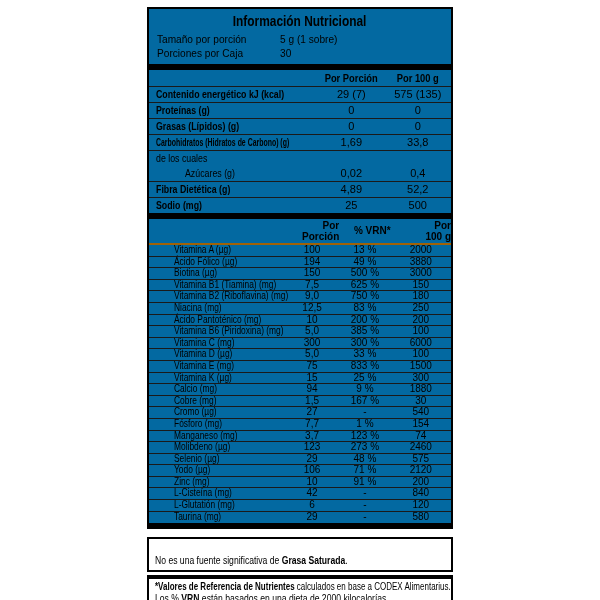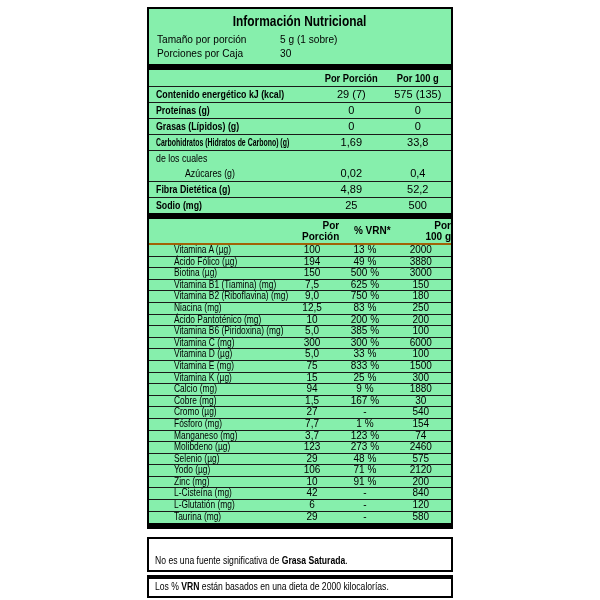--- a/index.html
+++ b/index.html
@@ -1,21 +1,21 @@
 <!DOCTYPE html>
 <html><head>
 <meta charset="utf-8">
 <style>
   * { box-sizing: border-box; margin: 0; padding: 0; }
   html, body { width: 600px; height: 600px; background: #fff; overflow: hidden; }
   body { font-family: "Liberation Sans", "DejaVu Sans", sans-serif; color: #000; }
 
   .label-wrap { width: 306px; margin: 7px auto 0 auto; }
 
-  .main-box { border: 2px solid #000; border-bottom: 6px solid #000; background: #86efac; }
+  .main-box { border: 2px solid #000; border-bottom: 6px solid #000; background: #0369a1; }
 
   .title { font-size: 14px; font-weight: bold; text-align: center; padding: 4px 0 2px 0; }
 
   .serving { padding: 1px 26px 4px 8px; font-size: 11.5px; }
   .serving-row { display: flex; line-height: 14px; }
   .serving-row .sl { width: 46%; }
   .serving-row .sv { flex: 1; }
 
   .bar { height: 6px; background: #000; }
 
@@ -314,16 +314,17 @@
         </tbody>
     </table>
 
   </div>
 
   <div class="note-box">
     <span class="cxf2"><span>No es una fuente significativa de </span><b>Grasa Saturada</b><span>.</span></span>
   </div>
 
   <div class="foot-box">
+    <span class="foot-line"><span class="cxf"><b>*Valores de Referencia de Nutrientes</b><span> calculados en base a CODEX Alimentarius.</span></span></span>
     <span class="foot-line"><span class="cxf2"><span>Los % </span><b>VRN</b><span> están basados en una dieta de 2000 kilocalorías.</span></span></span>
   </div>
 
 </div>
 
 </body></html>

